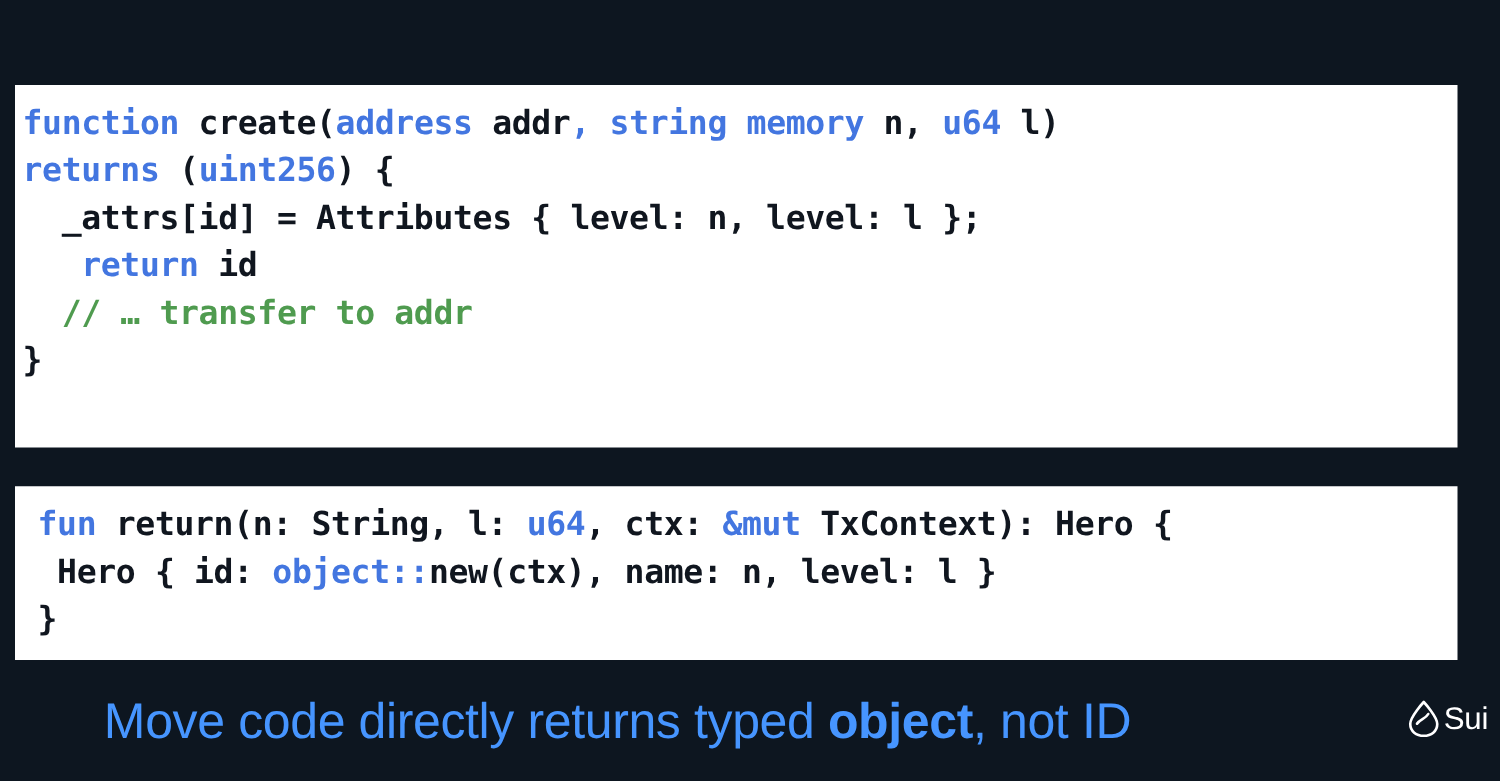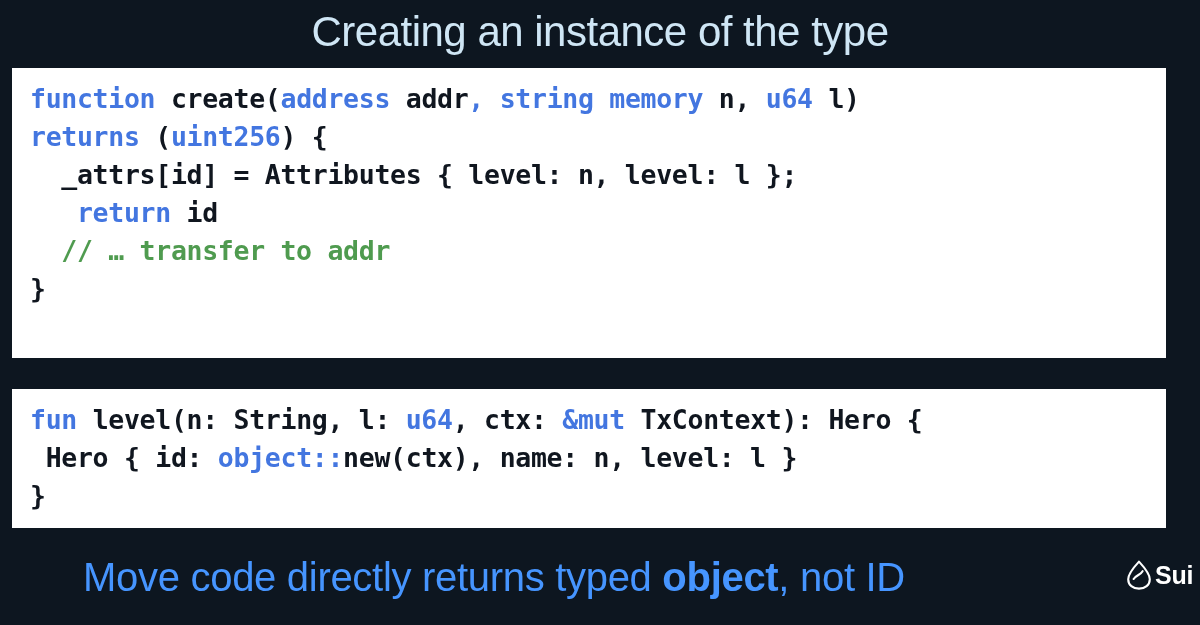--- a/index.html
+++ b/index.html
@@ -44,21 +44,21 @@
     position: absolute;
     background: #ffffff;
     box-sizing: border-box;
     overflow: hidden;
   }
   #code-card-solidity {
     left: 12px;
     top: 68px;
     width: 1154px;
     height: 290px;
-    padding: 12px 0 10px 18px;
+    padding: 12px 0 10px 6px;
   }
   #code-card-move {
     left: 12px;
     top: 389px;
     width: 1154px;
     height: 139px;
     padding: 12px 0 10px 18px;
   }
   .code-line {
     font-family: "DejaVu Sans Mono", "Liberation Mono", monospace;
@@ -100,44 +100,43 @@
     gap: 3px;
   }
   .sui-logo .sui-mark {
     width: 26px;
     height: 30px;
     display: block;
   }
   .sui-logo .sui-word {
     color: #ffffff;
     font-size: 25px;
-    font-weight: 700;
+    font-weight: 400;
     line-height: 28px;
     letter-spacing: -0.2px;
     font-family: "Liberation Sans", sans-serif;
   }
 </style>
 </head>
 <body>
 
 <div class="slide">
 
-  <div class="title">Creating an instance of the type</div>
 
   <div class="code-card" id="code-card-solidity">
       <div class="code-line"><span class="tok-kw">function </span><span class="tok-pln">create(</span><span class="tok-kw">address </span><span class="tok-pln">addr</span><span class="tok-kw">, </span><span class="tok-kw">string memory </span><span class="tok-pln">n, </span><span class="tok-kw">u64 </span><span class="tok-pln">l)</span></div>
       <div class="code-line"><span class="tok-kw">returns </span><span class="tok-pln">(</span><span class="tok-kw">uint256</span><span class="tok-pln">) {</span></div>
       <div class="code-line"><span class="tok-pln">  _attrs[id] = Attributes { level: n, level: l };</span></div>
       <div class="code-line"><span class="tok-pln">   </span><span class="tok-kw">return </span><span class="tok-pln">id</span></div>
       <div class="code-line"><span class="tok-com">  // … transfer to addr</span></div>
       <div class="code-line"><span class="tok-pln">}</span></div>
     </div>
 
   <div class="code-card" id="code-card-move">
-      <div class="code-line"><span class="tok-kw">fun </span><span class="tok-pln">level(n: String, l: </span><span class="tok-kw">u64</span><span class="tok-pln">, ctx: </span><span class="tok-kw">&amp;mut </span><span class="tok-pln">TxContext): Hero {</span></div>
+      <div class="code-line"><span class="tok-kw">fun </span><span class="tok-pln">return(n: String, l: </span><span class="tok-kw">u64</span><span class="tok-pln">, ctx: </span><span class="tok-kw">&amp;mut </span><span class="tok-pln">TxContext): Hero {</span></div>
       <div class="code-line"><span class="tok-pln"> Hero { id: </span><span class="tok-kw">object::</span><span class="tok-pln">new(ctx), name: n, level: l }</span></div>
       <div class="code-line"><span class="tok-pln">}</span></div>
     </div>
 
   <div class="caption">
     <span>Move code directly returns typed </span><b>object</b><span>, not ID</span>
   </div>
 
   <div class="sui-logo">
     <svg class="sui-mark" viewBox="0 0 26 30" aria-hidden="true">

